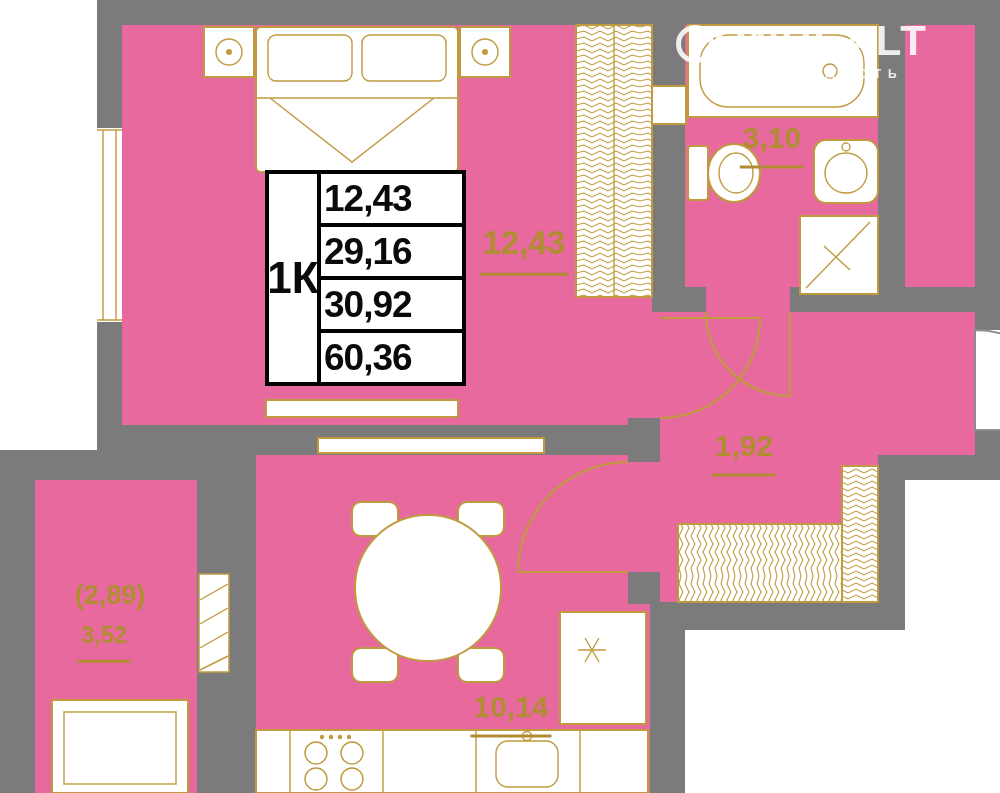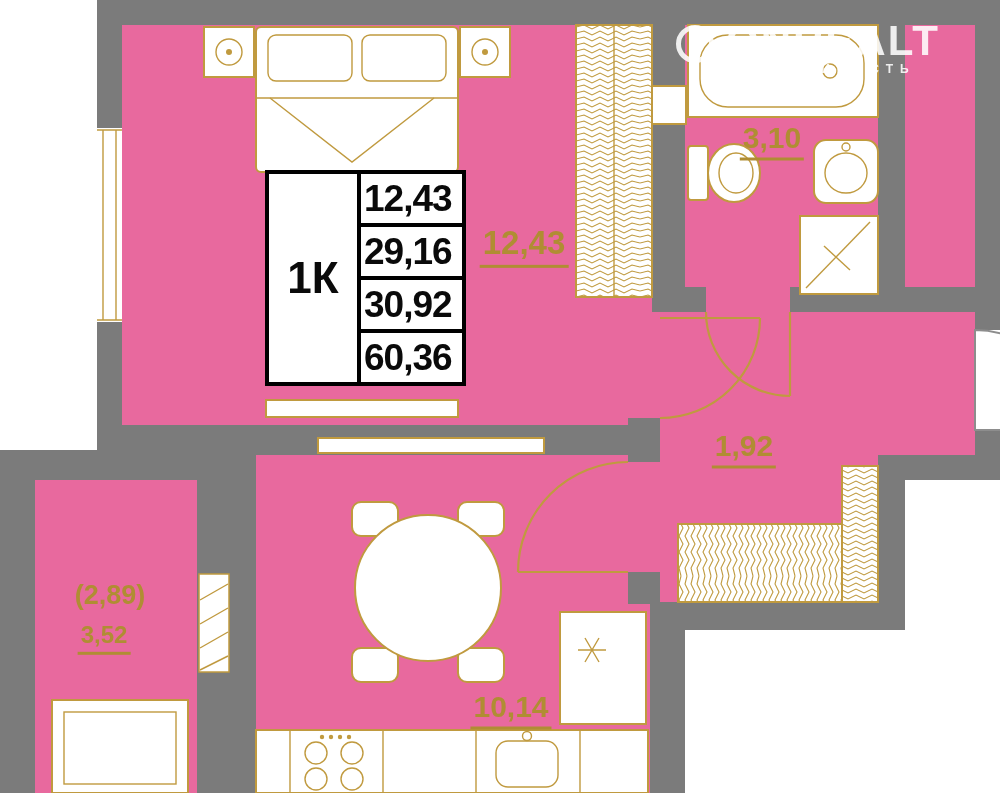--- a/index.html
+++ b/index.html
@@ -12,39 +12,39 @@
   .wht{fill:#fff;stroke:var(--gold,#c09a3f);stroke-width:2}
   .thin{fill:none;stroke:var(--gold,#c09a3f);stroke-width:1.4}
   .thin2{fill:none;stroke:var(--gold,#c09a3f);stroke-width:2.2}
   .whitefill{fill:#fff}
   .dot{fill:var(--gold,#c09a3f)}
   .pat{fill:none;stroke:var(--gold,#c09a3f);stroke-width:1.1}
   .swing{fill:#fff;stroke:#8d8d8d;stroke-width:2}
 
   .rlabel{position:absolute;transform:translate(-50%,-50%);color:var(--label,#b08d33);
           font-weight:700;white-space:nowrap;line-height:1.1}
-  .rlabel .ul{border-bottom:3px solid currentColor;padding:0 3px 4px}
+  .rlabel .ul{border-bottom:3px solid currentColor;padding:0 3px 12px}
 
   .spec{position:absolute;left:265px;top:170px;width:201px;height:216px;background:#fff;
         border:4px solid #000;display:flex;color:#0a0a0a;font-weight:700}
-  .spec-type{width:92px;border-right:4px solid #000;display:flex;align-items:center;
+  .spec-type{width:52px;border-right:4px solid #000;display:flex;align-items:center;
              justify-content:center;font-size:44px}
   .spec-vals{flex:1;display:flex;flex-direction:column}
   .spec-vals .cell{flex:1;border-bottom:4px solid #000;display:flex;align-items:center;
                    padding-left:3px;font-size:37px;letter-spacing:-1px}
   .spec-vals .cell:last-child{border-bottom:none}
 
-  .wm{position:absolute;left:676px;top:20px;display:flex;gap:12px;align-items:flex-start;
+  .wm{position:absolute;left:676px;top:20px;display:flex;gap:0;align-items:flex-start;
       color:rgba(255,255,255,.87)}
   .wm-icon{width:38px;height:38px;border:5px solid rgba(255,255,255,.87);border-radius:50%;
            position:relative;margin-top:5px;flex:0 0 auto}
   .wm-icon::after{content:"";position:absolute;inset:8px;border-radius:50%;
                   background:rgba(255,255,255,.87)}
   .wm-brand{font-size:42px;font-weight:700;letter-spacing:2px;line-height:1}
-  .wm-tag{font-size:12px;font-weight:700;letter-spacing:7px;}
+  .wm-tag{font-size:12px;font-weight:700;letter-spacing:7px;margin-top:5px}
 </style>
 </head>
 <body>
 
 <div class="stage">
 
   <svg width="1000" height="793" viewBox="0 0 1000 793">
     <defs>
       <pattern id="hatchH" width="64" height="6" patternUnits="userSpaceOnUse">
         <path class="pat" d="M0 3 L8 1 L16 5 L24 1 L32 5 L40 1 L48 5 L56 1 L64 3"></path>

